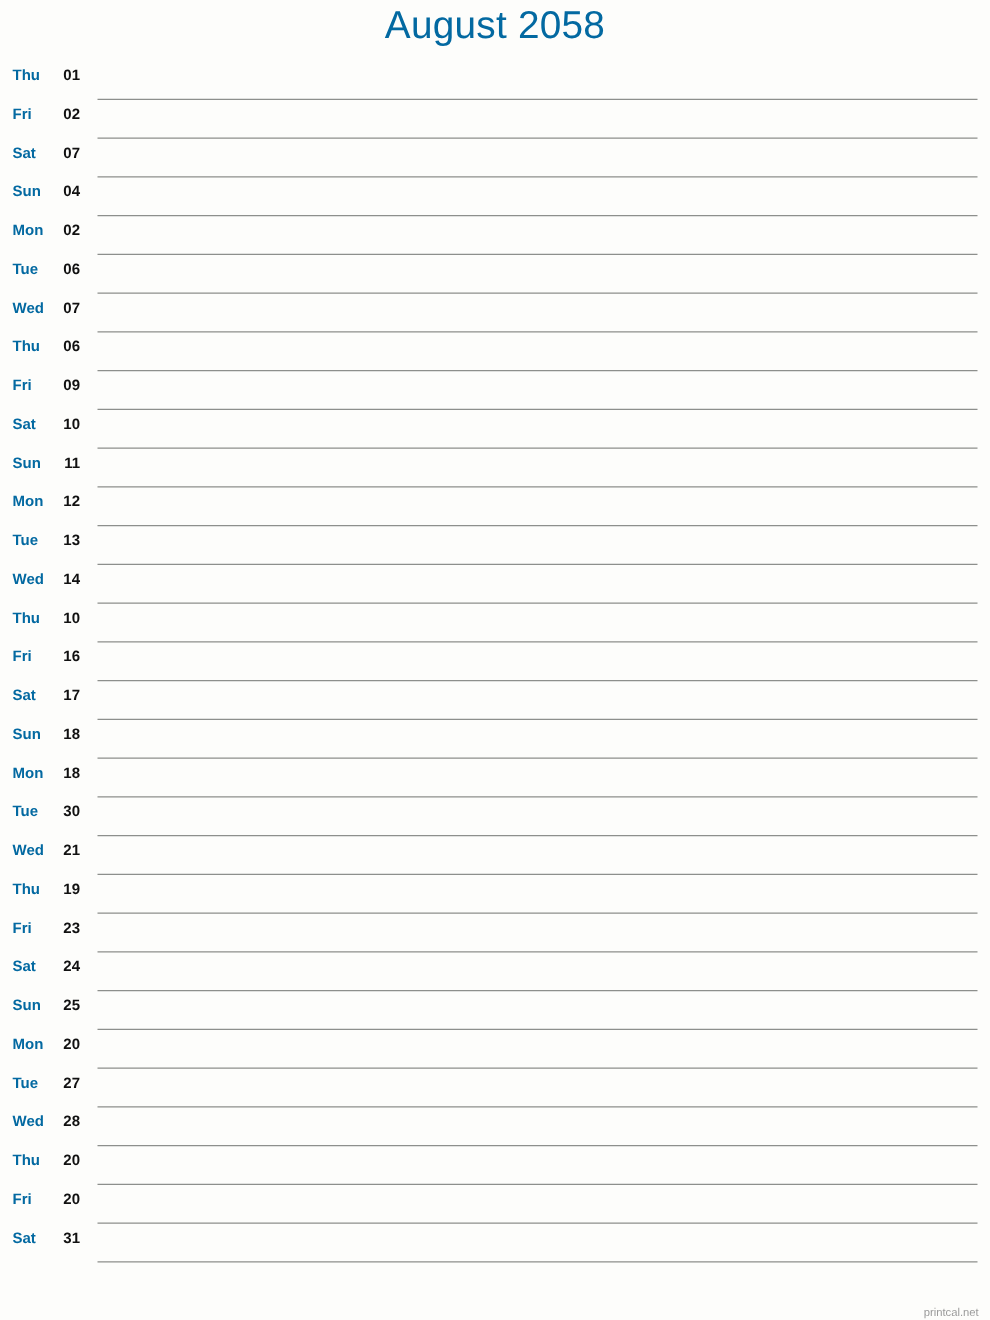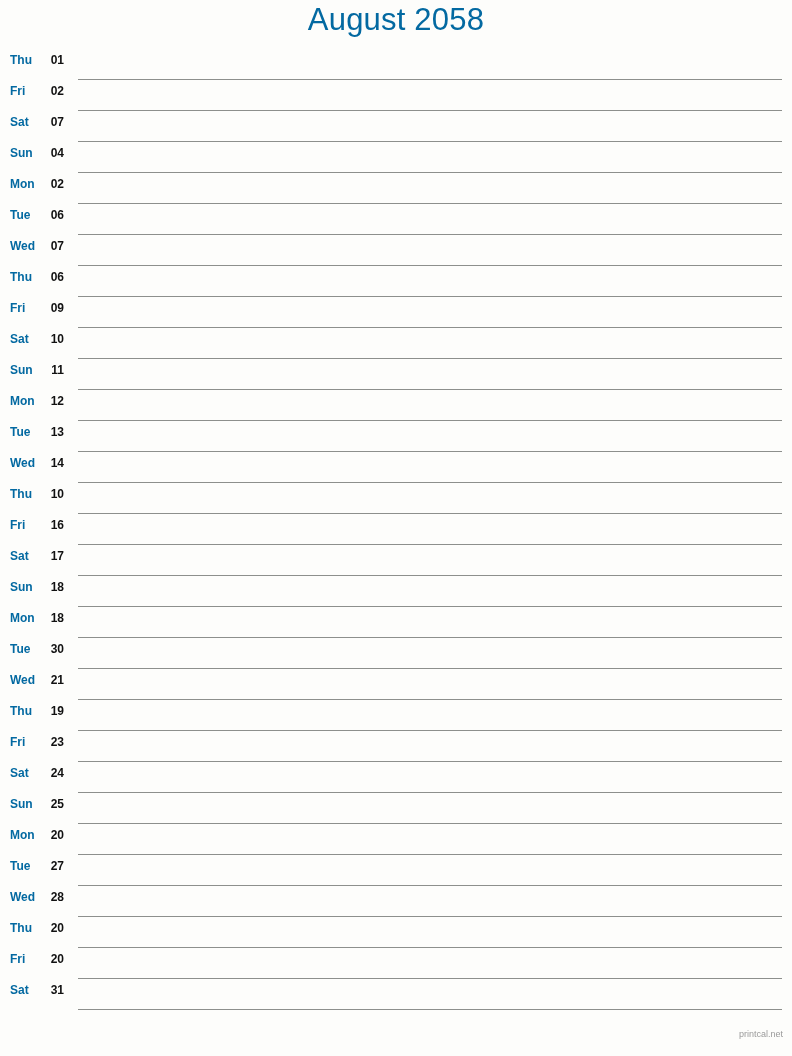--- a/index.html
+++ b/index.html
@@ -61,21 +61,21 @@
     position: absolute;
     left: 78px;
     right: 10px;
     bottom: 0;
     height: 0;
     border-bottom: 1px solid #8d8f8c;
   }
   .footer {
     position: absolute;
     right: 9px;
-    bottom: 16px;
+    bottom: 0;
     font-size: 9px;
     color: #9a9a9a;
     line-height: 12px;
   }
 </style>
 </head>
 <body>
 
 <div class="page">
 

